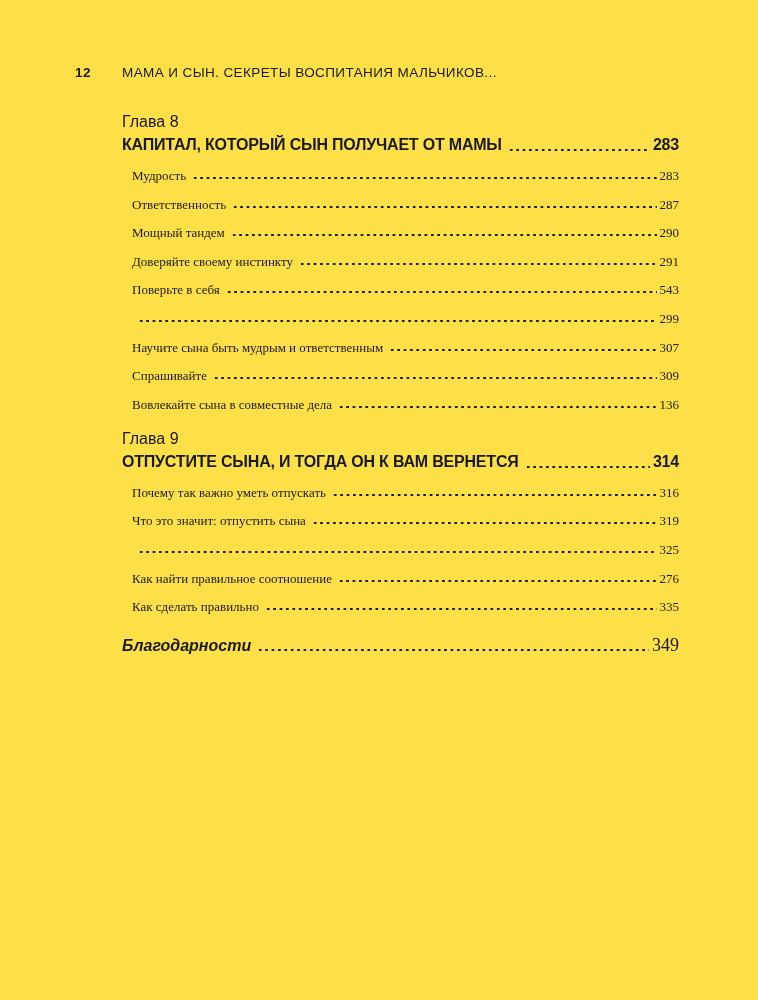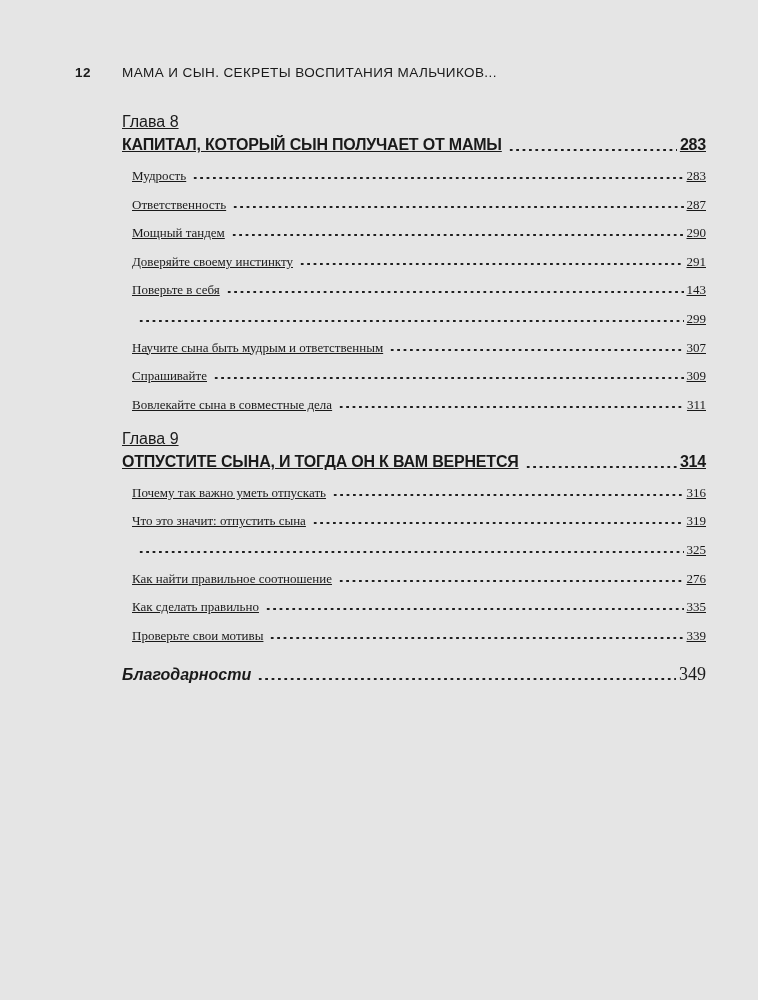--- a/index.html
+++ b/index.html
@@ -11,43 +11,42 @@
     width: 758px;
     height: 1000px;
     font-family: "Liberation Sans", sans-serif;
     color: #1a1a1a;
     overflow: hidden;
   }
   .page {
     box-sizing: border-box;
     width: 758px;
     height: 1000px;
-    padding: 64px 52px 0 75px;
-    background: #e5e5e5;
+    padding: 64px 79px 0 75px;
+    background: #fde047;
   }
   
   .running-header {
     display: flex;
     align-items: baseline;
     font-size: 13.5px;
     line-height: 18px;
     letter-spacing: 0.4px;
   }
   .pagenum {
     font-weight: bold;
     width: 47px;
     flex: 0 0 47px;
   }
   
   .toc {
     margin-left: 47px;
   }
   .chapter {
     margin-top: 14px;
-    text-decoration: underline;
   }
   .toc > section.chapter:first-of-type {
     margin-top: 29px;
   }
   .ch-label {
     font-size: 16px;
     line-height: 22px;
     font-weight: normal;
   }
   .row {
@@ -147,21 +146,21 @@
             <div class="row">
           <span class="title">Доверяйте своему инстинкту</span>
           <span class="leader"></span>
           <span class="num">291</span>
         </div>
           </li>
         <li>
             <div class="row">
           <span class="title">Поверьте в себя</span>
           <span class="leader"></span>
-          <span class="num">143</span>
+          <span class="num">543</span>
         </div>
           </li>
         <li>
             <div class="row">
           <span class="leader"></span>
           <span class="num">299</span>
         </div>
           </li>
         <li>
             <div class="row">
@@ -174,21 +173,21 @@
             <div class="row">
           <span class="title">Спрашивайте</span>
           <span class="leader"></span>
           <span class="num">309</span>
         </div>
           </li>
         <li>
             <div class="row">
           <span class="title">Вовлекайте сына в совместные дела</span>
           <span class="leader"></span>
-          <span class="num">311</span>
+          <span class="num">136</span>
         </div>
           </li>
       </ul>
     </section>
 
     <section class="chapter">
       <div class="ch-label">Глава 9</div>
       <div class="row ch-title-row">
         <span class="title">ОТПУСТИТЕ СЫНА, И ТОГДА ОН К ВАМ ВЕРНЕТСЯ</span>
         <span class="leader"></span>
@@ -222,27 +221,20 @@
           <span class="num">276</span>
         </div>
           </li>
         <li>
             <div class="row">
           <span class="title">Как сделать правильно</span>
           <span class="leader"></span>
           <span class="num">335</span>
         </div>
           </li>
-        <li>
-            <div class="row">
-          <span class="title">Проверьте свои мотивы</span>
-          <span class="leader"></span>
-          <span class="num">339</span>
-        </div>
-          </li>
       </ul>
     </section>
 
     <div class="row ack-row">
       <span class="title">Благодарности</span>
       <span class="leader"></span>
       <span class="num">349</span>
     </div>
 
   </div>

